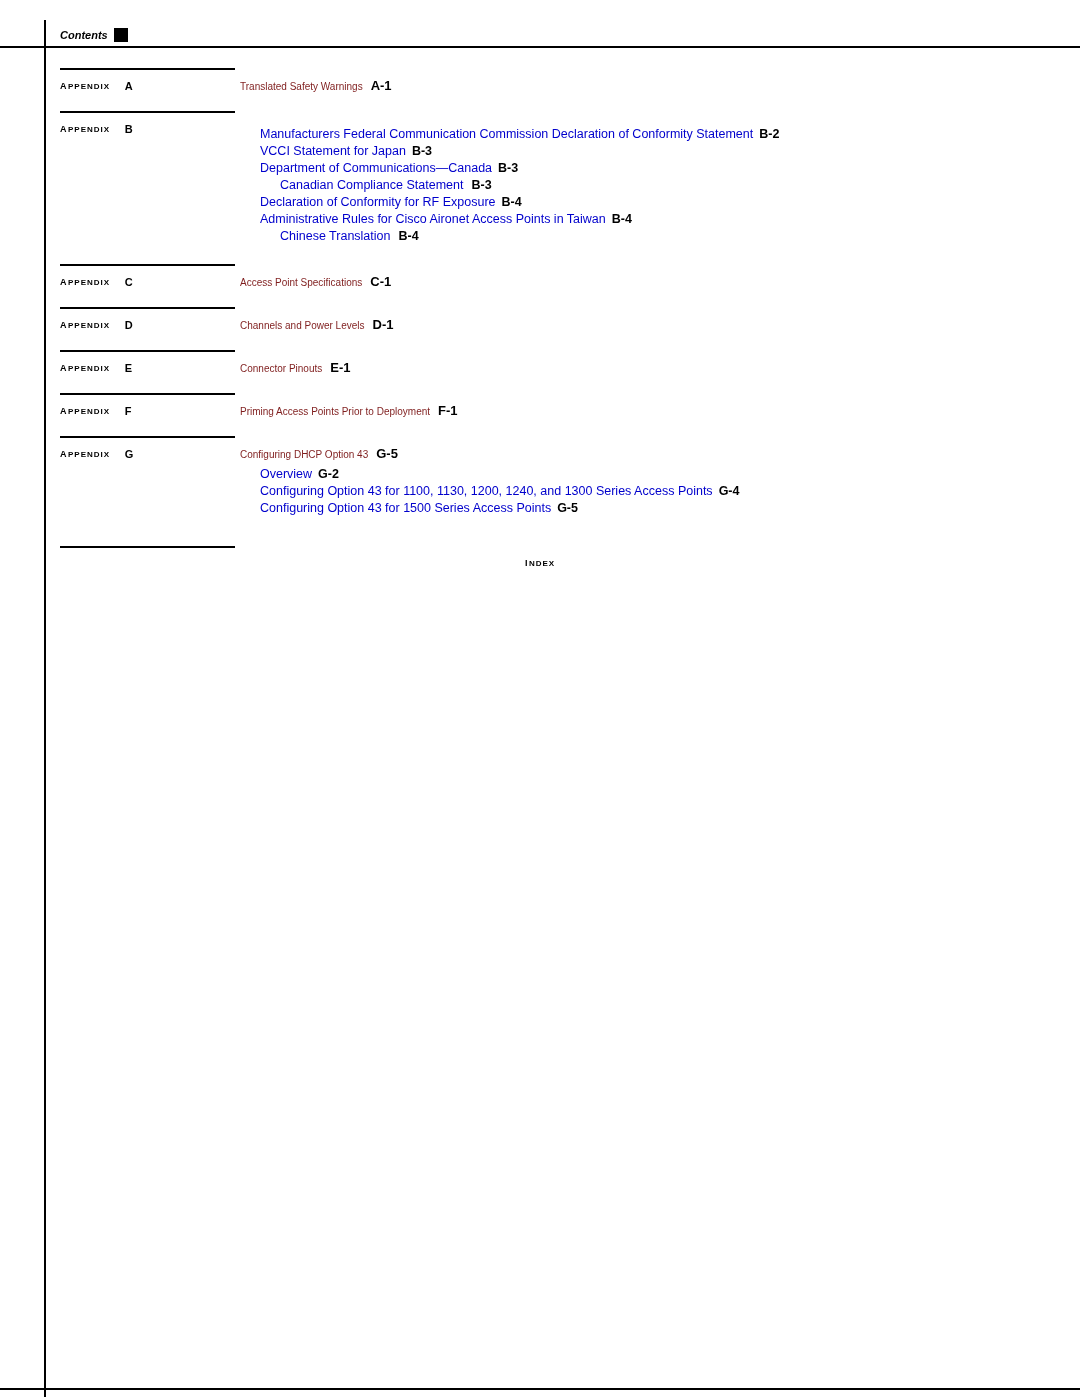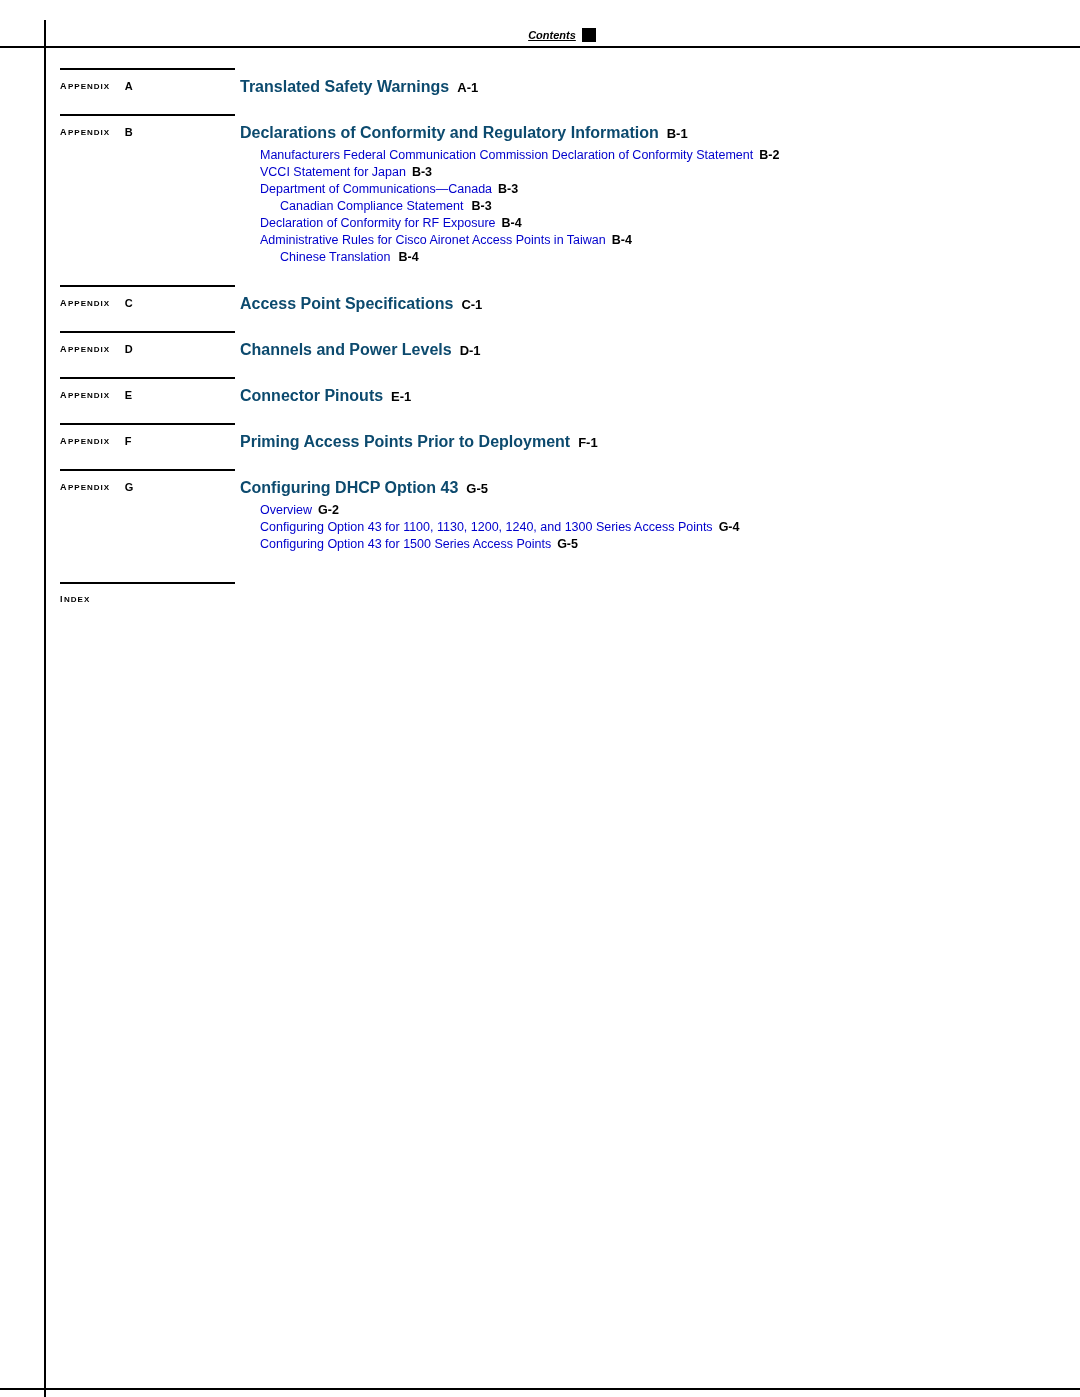--- a/index.html
+++ b/index.html
@@ -17,26 +17,25 @@
       width: 1080px;
       min-height: 1397px;
       background: #fff;
       position: relative;
       padding: 0;
     }
 
     
     .header-bar {
       display: flex;
-      justify-content: center;
+      justify-content: flex-start;
       align-items: center;
       padding: 8px 16px 4px 60px;
       border-bottom: 2px solid #000;
       margin-top: 20px;
-      text-decoration: underline;
     }
 
     .header-right {
       display: flex;
       align-items: center;
       gap: 6px;
     }
 
     .header-contents-label {
       font-size: 11px;
@@ -123,23 +122,23 @@
       color: #0000cc;
       font-weight: bold;
       font-size: 14px;
       margin-bottom: 0;
       display: flex;
       align-items: baseline;
       gap: 8px;
     }
 
     .appendix-title-text {
-      color: #0c4a6e;
-      font-weight: bold;
-      font-size: 16px;
+      color: #7f1d1d;
+      font-weight: normal;
+      font-size: 10px;
     }
 
     .page-num {
       color: #000;
       font-weight: bold;
       font-size: 13px;
     }
 
     
     .sub-entries {
@@ -179,20 +178,21 @@
 
     .sub-sub-entry-text {
       color: #0000cc;
       font-size: 12.5px;
     }
 
     
     .index-section {
       margin-top: 10px;
       position: relative;
+      text-align: center;
     }
 
     .index-divider {
       width: 175px;
       height: 1.5px;
       background: #000;
       margin-bottom: 4px;
     }
 
     .index-label {
@@ -281,24 +281,20 @@
 
     <div class="appendix-section">
       <div class="appendix-divider"></div>
       <div class="appendix-label-col">
         <div class="appendix-label">
           <span class="appendix-word">A<span style="font-size:8px;letter-spacing:1px;">PPENDIX</span></span>
           <span class="appendix-letter">&nbsp;B</span>
         </div>
       </div>
       <div class="appendix-content-col">
-        <div class="appendix-title">
-          <span class="appendix-title-text">Declarations of Conformity and Regulatory Information</span>
-          <span class="page-num">B-1</span>
-        </div>
         <div class="sub-entries">
 
           <div class="sub-entry">
             <span class="sub-entry-text">Manufacturers Federal Communication Commission Declaration of Conformity Statement</span>
             <span class="sub-entry-pagenum">B-2</span>
           </div>
 
           <div class="sub-entry">
             <span class="sub-entry-text">VCCI Statement for Japan</span>
             <span class="sub-entry-pagenum">B-3</span>

